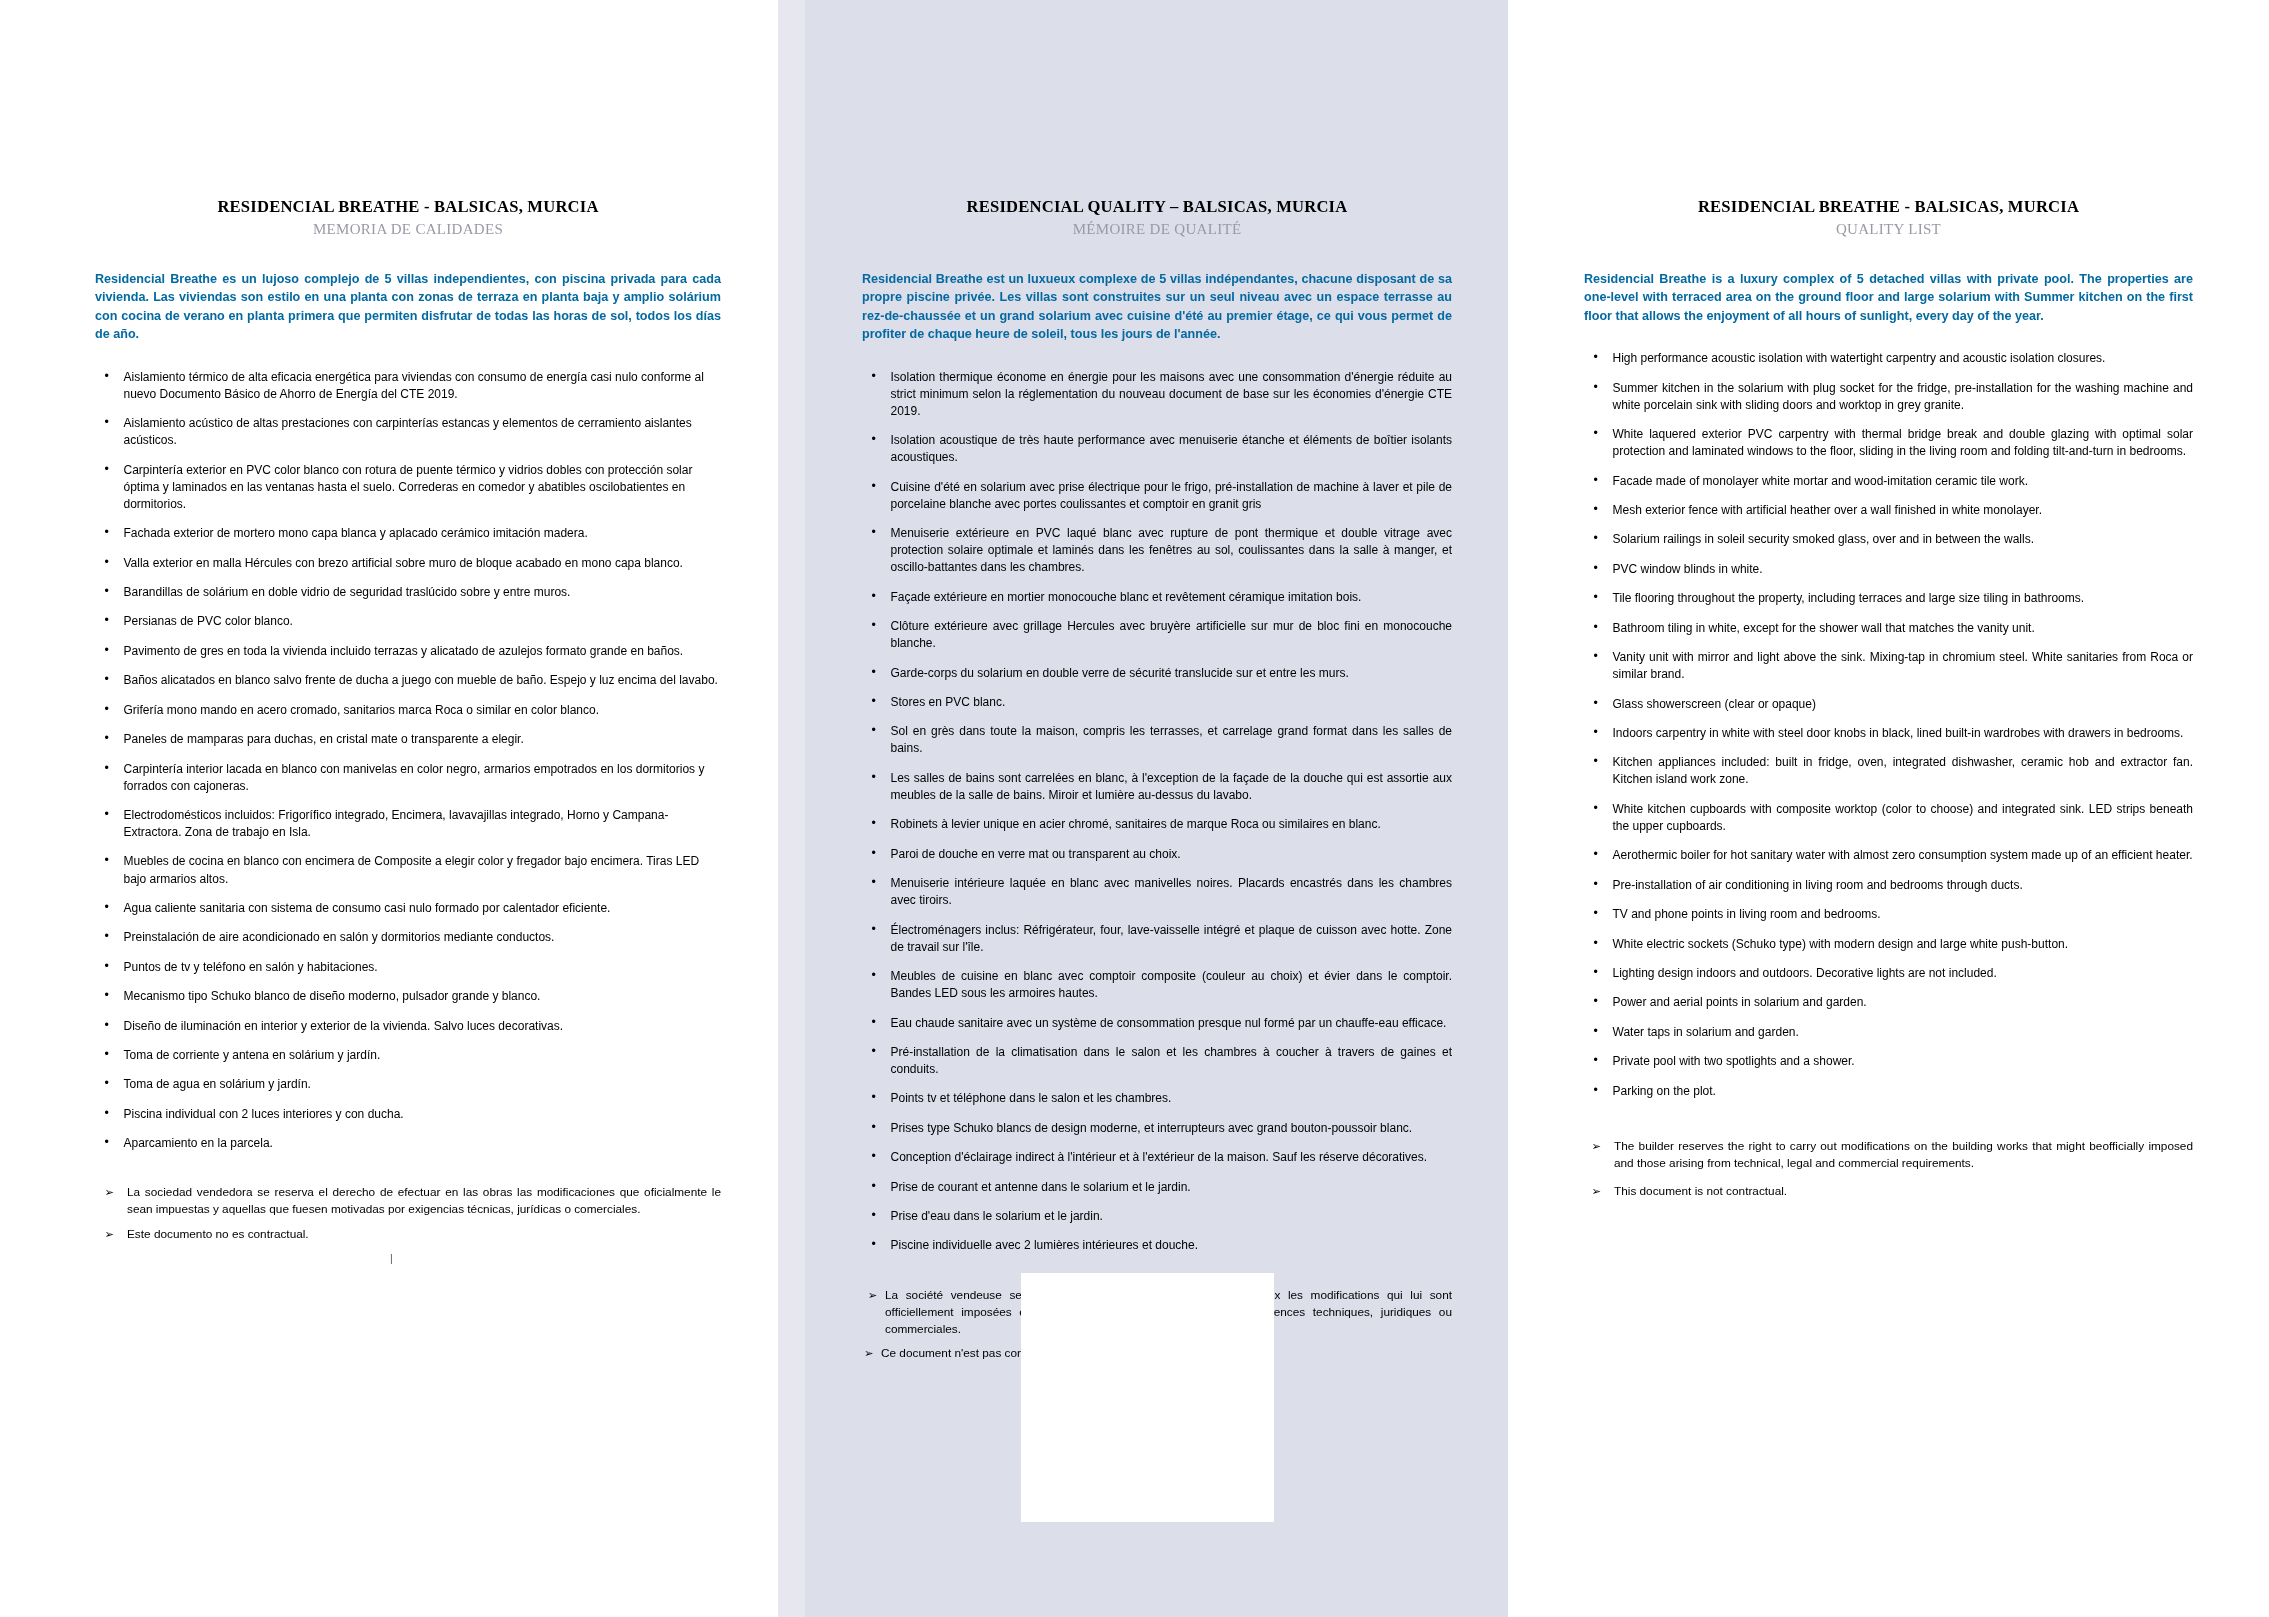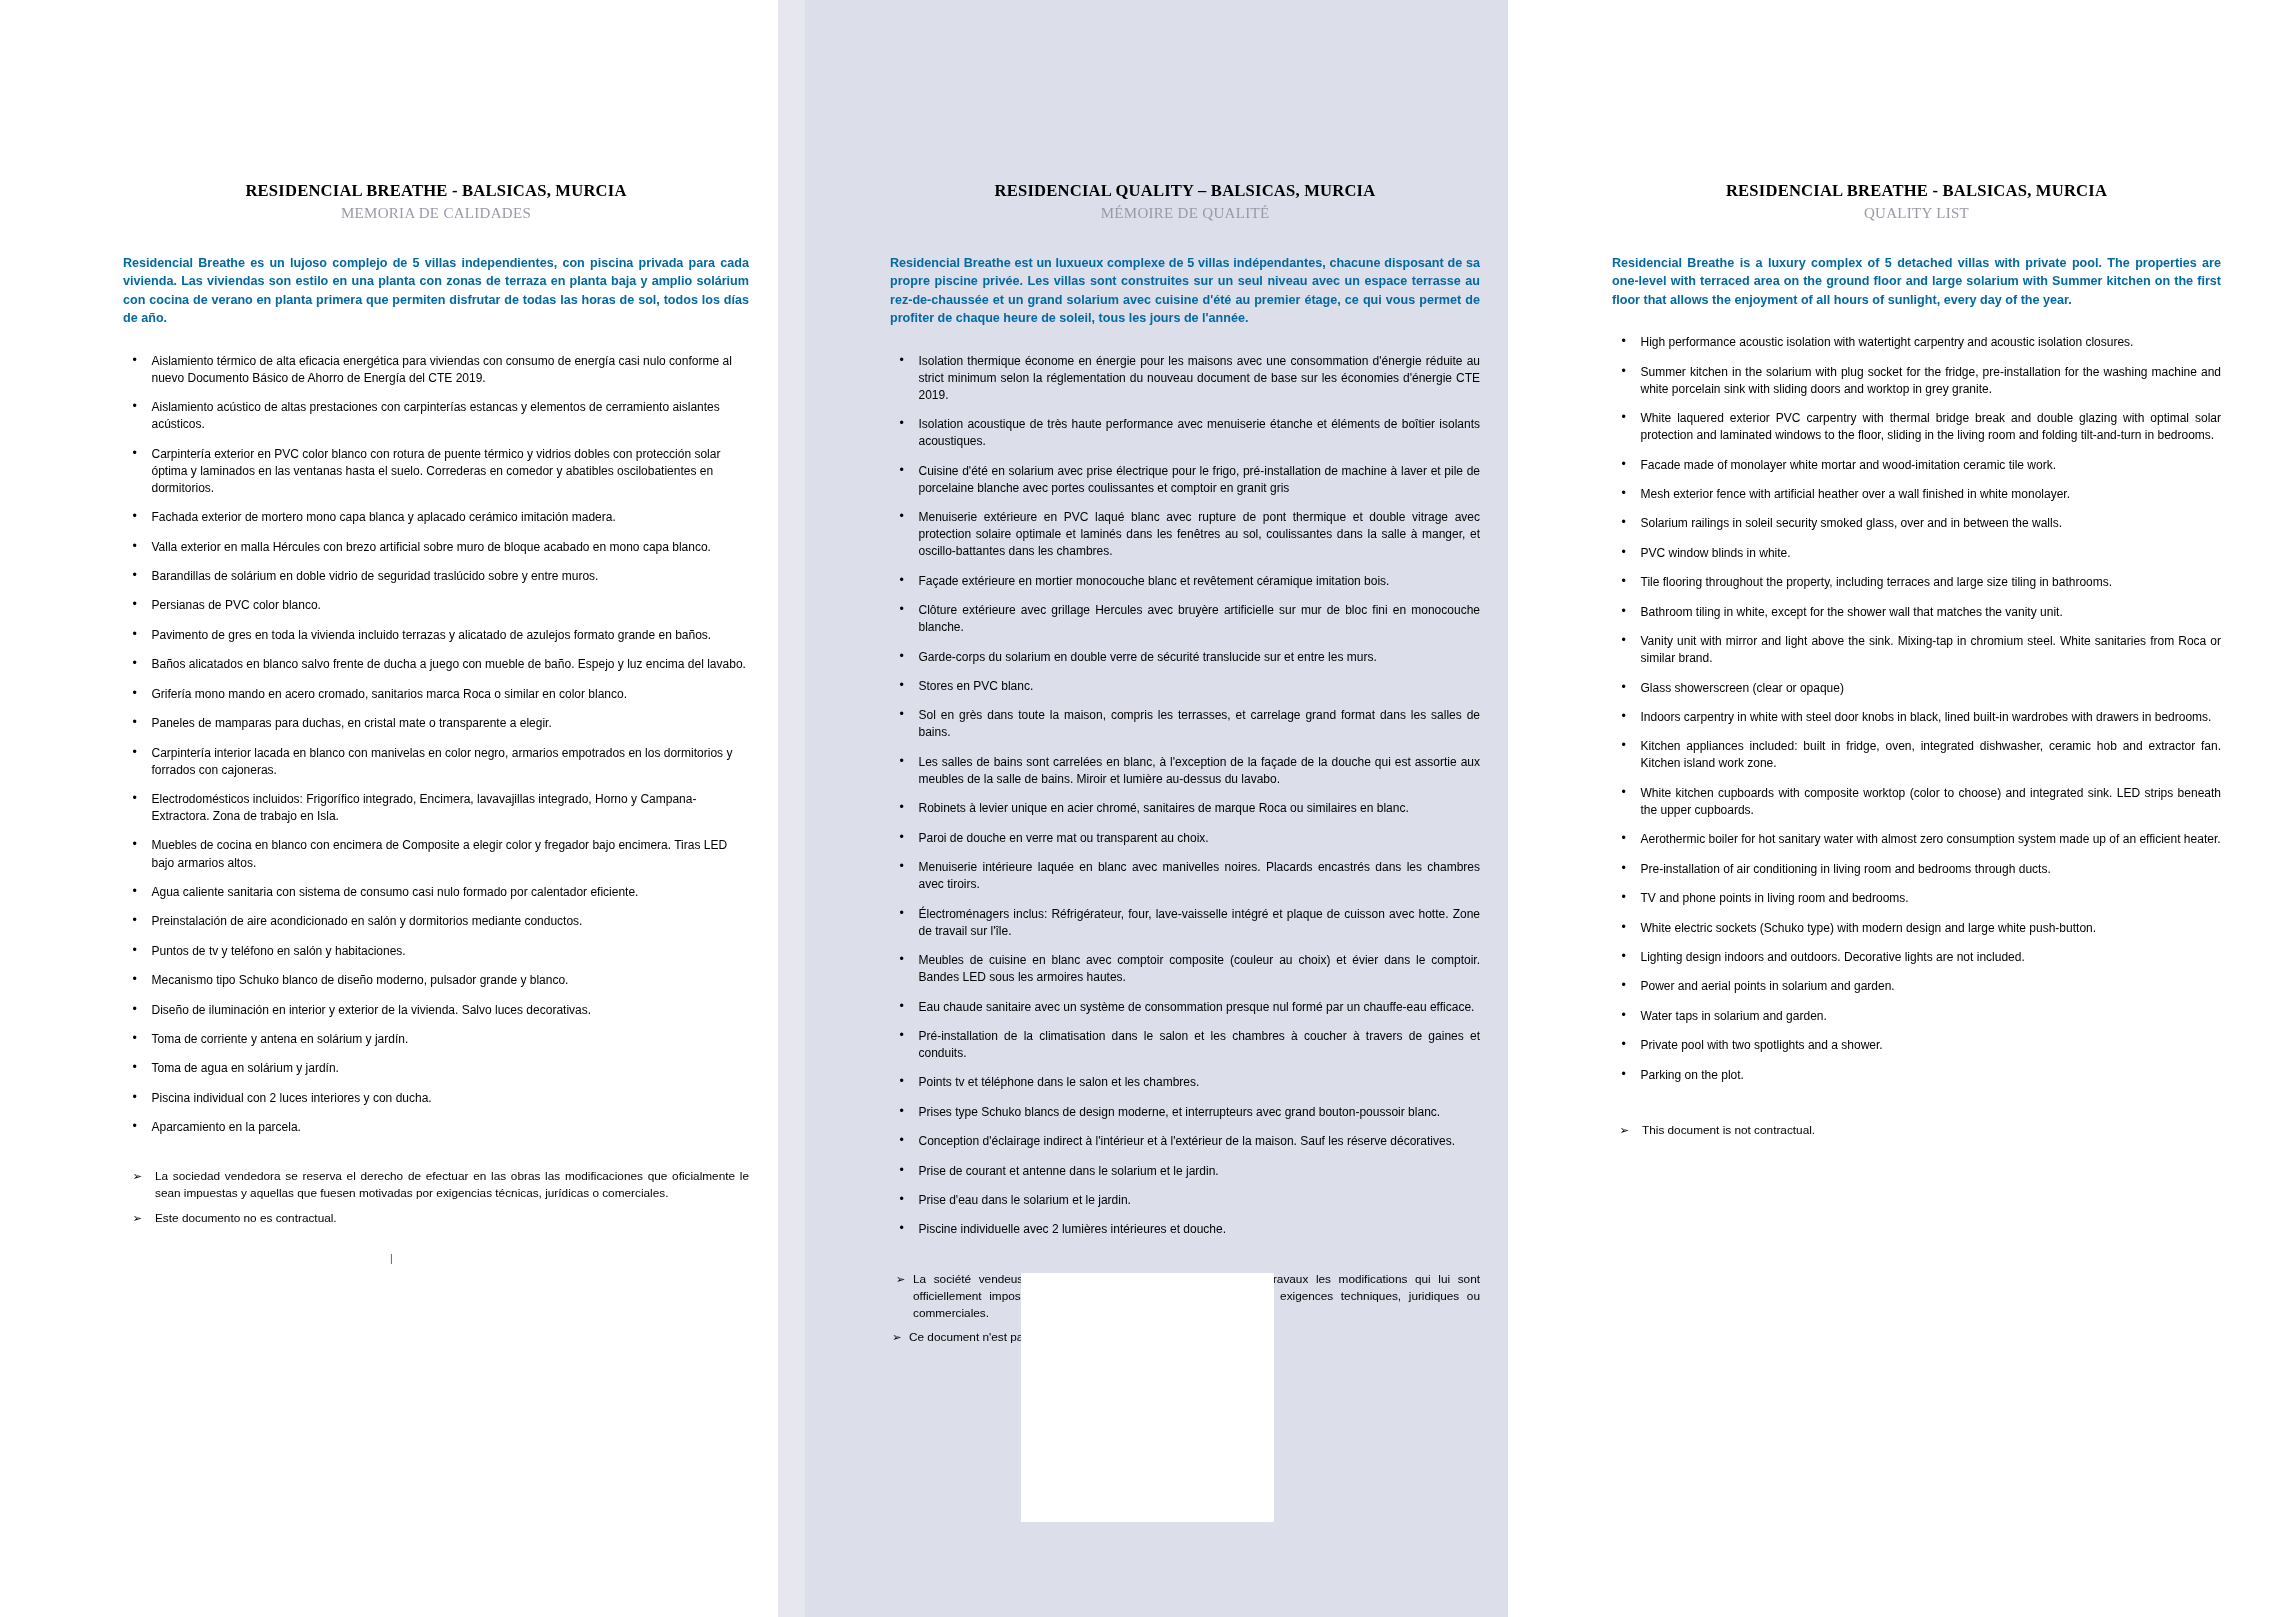--- a/index.html
+++ b/index.html
@@ -20,24 +20,23 @@
     bottom: 0;
     background: #e8e9f0;
   }
   #band-1 { left: 0; width: 778px; background: #ffffff; }
   #band-2 { left: 778px; width: 27px; background: #e6e7ef; }
   #band-3 { left: 805px; width: 704px; background: #dcdeea; }
   #band-4 { left: 1508px; width: 761px; background: #ffffff; }
 
   .col {
     position: absolute;
-    top: 0;
+    top: 16px;
     bottom: 0;
     box-sizing: border-box;
-    margin-left: 28px;
   }
   #col-es { left: 0px;    width: 778px;  padding: 181px 57px 0 95px; }
   #col-fr { left: 805px;  width: 704px;  padding: 181px 57px 0 57px;  background: #ffffff; }
   #col-en { left: 1508px; width: 761px;  padding: 181px 76px 0 76px;  }
 
   #col-fr {
     background: transparent;
   }
 
   .doc-title {
@@ -237,18 +236,19 @@
       <li>Pre-installation of air conditioning in living room and bedrooms through ducts.</li>
       <li>TV and phone points in living room and bedrooms.</li>
       <li>White electric sockets (Schuko type) with modern design and large white push-button.</li>
       <li>Lighting design indoors and outdoors. Decorative lights are not included.</li>
       <li>Power and aerial points in solarium and garden.</li>
       <li>Water taps in solarium and garden.</li>
       <li>Private pool with two spotlights and a shower.</li>
       <li>Parking on the plot.</li>
     </ul>
   <div class="footnotes" id="fn-en">
+      <div class="fn">The builder reserves the right to carry out modifications on the building works that might beofficially imposed and those arising from technical, legal and commercial requirements.</div>
       <div class="fn">This document is not contractual.</div>
     </div>
 </div>
 
 <div class="white-card"></div>
 
 
 </body></html>

